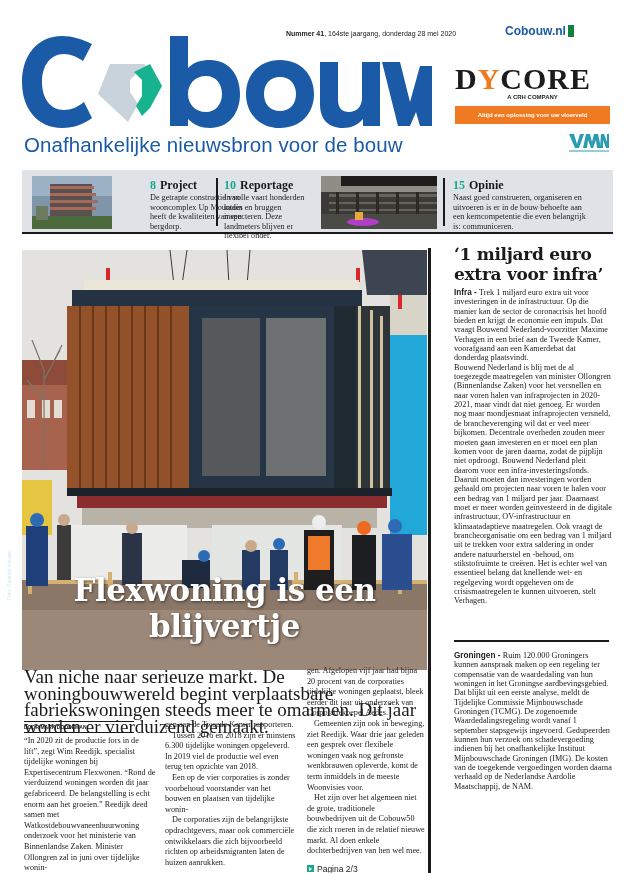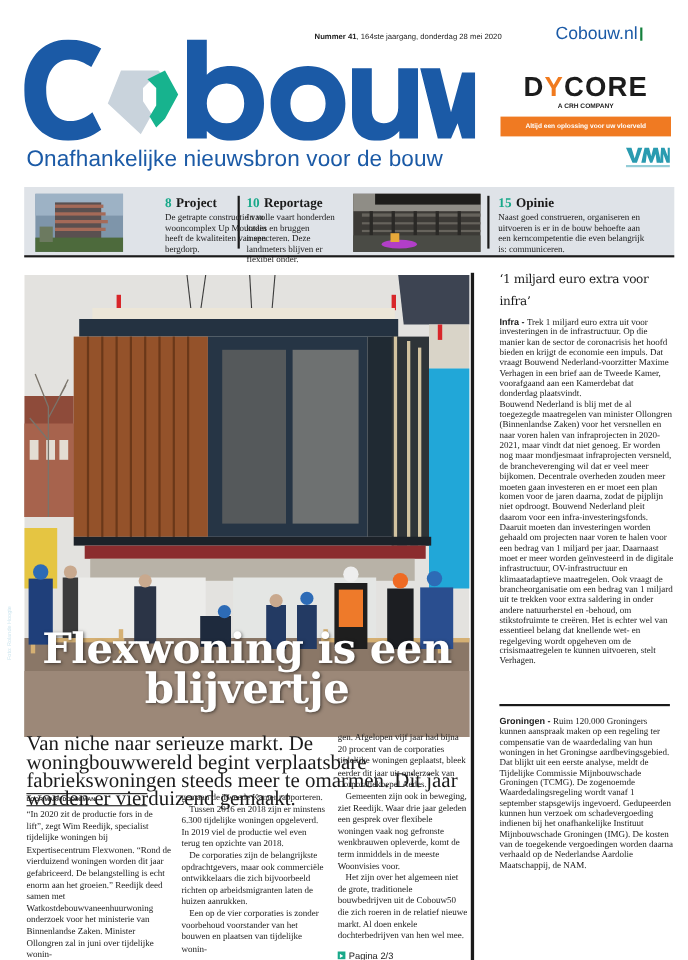--- a/index.html
+++ b/index.html
@@ -2,60 +2,60 @@
 <html><head>
 <meta charset="utf-8">
 <style>
   * { box-sizing: border-box; margin: 0; padding: 0; }
   body { width: 625px; height: 873px; background: #ffffff; position: relative; overflow: hidden; font-family: "Liberation Serif", serif; color: #1a1a1a; }
   .abs { position: absolute; }
 
   
   .issue-line { left: 286px; top: 30px; font-family: "Liberation Sans", sans-serif; font-size: 7px; color: #222; white-space: nowrap; }
   .issue-line b { font-weight: bold; }
-  .site-link { left: 505px; top: 25px; font-family: "Liberation Sans", sans-serif; font-size: 16px; font-weight: normal; color: #1b5aa6; border-right: 2px solid #15803d; padding-right: 2px; line-height: 12px; }
+  .site-link { left: 505px; top: 25px; font-family: "Liberation Sans", sans-serif; font-size: 12px; font-weight: bold; color: #1b5aa6; border-right: 6px solid #15803d; padding-right: 2px; line-height: 12px; }
   .logo { left: 22px; top: 36px; width: 410px; height: 92px; }
   .tagline { left: 24px; top: 133px; font-family: "Liberation Sans", sans-serif; font-size: 20.5px; color: #1b5aa6; white-space: nowrap; letter-spacing: 0.1px; }
   .ad-box { left: 455px; top: 66px; width: 155px; }
-  .ad-brand { text-align: center; font-family: Liberation Sans, sans-serif; font-weight: 900; font-size: 25px; letter-spacing: 1px; color: #1c1c1c; line-height: 26px; }
+  .ad-brand { text-align: left; font-family: Liberation Serif, serif; font-weight: 900; font-size: 30px; letter-spacing: 1px; color: #1c1c1c; line-height: 26px; }
   .ad-brand .y { color: #f07a1e; }
   .ad-sub { text-align: center; font-family: "Liberation Sans", sans-serif; font-weight: bold; font-size: 6px; color: #222; margin-top: 2px; }
   .ad-cta { margin-top: 6px; background: #f07a22; color: #fff; font-family: "Liberation Sans", sans-serif; font-weight: bold; font-size: 6px; text-align: center; padding: 6px 0; }
   .vmn { left: 569px; top: 134px; width: 40px; height: 20px; }
 
   
   .teaser-bar { left: 22px; top: 170px; width: 591px; height: 62px; background: #dfe3e8; }
   .teaser-bar .bottom-rule { position: absolute; left: 0; right: 0; bottom: -2px; height: 2px; background: #1a1a1a; }
   .teaser { position: absolute; top: 5px; }
   .teaser-img { position: absolute; top: 6px; width: 80px; height: 53px; }
   .teaser-num { color: #19a98a; font-weight: bold; font-size: 12px; }
   .teaser-title { font-weight: bold; font-size: 12px; color: #1a1a1a; }
   .teaser-text { font-size: 8.2px; line-height: 9.6px; color: #222; }
   .v-sep { position: absolute; top: 8px; width: 1.5px; height: 48px; background: #1a1a1a; }
 
   
   .hero { left: 22px; top: 250px; width: 405px; height: 420px; overflow: hidden; }
-  .hero-title { left: 22px; top: 572px; width: 405px; text-align: center; font-family: "DejaVu Serif", serif; font-weight: bold; color: #ffffff; font-size: 38px; line-height: 36px; text-shadow: 1px 1px 3px rgba(0,0,0,0.55); letter-spacing: -0.5px; }
+  .hero-title { left: 22px; top: 572px; width: 405px; text-align: center; font-family: "DejaVu Serif", serif; font-weight: bold; color: #ffffff; font-size: 31px; line-height: 36px; text-shadow: 1px 1px 3px rgba(0,0,0,0.55); letter-spacing: -0.5px; }
   .credit { left: 6px; top: 600px; transform: rotate(-90deg); transform-origin: left top; font-family: "Liberation Sans", sans-serif; font-size: 5px; color: #cfe6ef; white-space: nowrap; }
 
   
   .lede { left: 24px; top: 669px; width: 396px; font-family: Liberation Serif, serif; font-size: 19px; line-height: 16.5px; color: #1a1a1a; }
   .byline-rule-top { left: 24px; top: 721px; width: 110px; height: 1px; background: #1a1a1a; }
   .byline { left: 24px; top: 724px; font-family: "Liberation Sans", sans-serif; font-weight: bold; font-size: 5px; color: #1a1a1a; }
   .byline-rule-bot { left: 24px; top: 732px; width: 110px; height: 1px; background: #1a1a1a; }
   .col { font-size: 8.2px; line-height: 10.6px; color: #222; }
   .col p { margin: 0; }
   .col p.ind { text-indent: 7px; }
   .pagina { font-family: "Liberation Sans", sans-serif; font-size: 8.5px; color: #1a1a1a; margin-top: 7px; display: flex; align-items: center; gap: 3px; }
   .pagina .arr { width: 7px; height: 7px; background: #19a98a; position: relative; }
   .pagina .arr:after { content: ""; position: absolute; left: 2px; top: 1.5px; border-left: 3.5px solid #fff; border-top: 2px solid transparent; border-bottom: 2px solid transparent; }
 
   
   .sidebar-rule { left: 428px; top: 248px; width: 3px; height: 625px; background: #1a1a1a; }
-  .side-h { font-family: "DejaVu Serif", serif; font-weight: normal; font-size: 11px; line-height: 20px; color: #1a1a1a; letter-spacing: -0.3px; }
+  .side-h { font-family: "DejaVu Serif", serif; font-weight: bold; font-size: 17px; line-height: 20px; color: #1a1a1a; letter-spacing: -0.3px; }
   .side-text { font-size: 8.2px; line-height: 9.35px; color: #222; }
   .side-text .kicker { font-family: "Liberation Sans", sans-serif; font-weight: bold; }
   .side-sep { left: 454px; top: 640px; width: 155px; height: 1.5px; background: #1a1a1a; }
 </style>
 </head>
 <body>
 
 <div class="abs issue-line"><b>Nummer 41</b><span>, 164ste jaargang, donderdag 28 mei 2020</span></div>
 <div class="abs site-link">Cobouw.nl</div>
 
@@ -251,22 +251,22 @@
 <div class="abs byline-rule-top"></div>
 <div class="abs byline">DOOR MARK DOODEMAN</div>
 <div class="abs byline-rule-bot"></div>
 
 <div class="abs col" style="left:24px; top:736px; width:132px;">
   <p>“In 2020 zit de productie fors in de lift”, zegt Wim Reedijk, specialist tijdelijke woningen bij Expertisecentrum Flexwonen. “Rond de vierduizend woningen worden dit jaar gefabriceerd. De belangstelling is echt enorm aan het groeien.” Reedijk deed samen met Watkostdebouwvaneenhuurwoning onderzoek voor het ministerie van Binnenlandse Zaken. Minister Ollongren zal in juni over tijdelijke wonin-</p>
 </div>
 <div class="abs col" style="left:165px; top:720px; width:132px;">
   <p>gen aan de Tweede Kamer rapporteren.</p>
   <p class="ind">Tussen 2016 en 2018 zijn er minstens 6.300 tijdelijke woningen opgeleverd. In 2019 viel de productie wel even terug ten opzichte van 2018.</p>
+  <p class="ind">Een op de vier corporaties is zonder voorbehoud voorstander van het bouwen en plaatsen van tijdelijke wonin-</p>
   <p class="ind">De corporaties zijn de belangrijkste opdrachtgevers, maar ook commerciële ontwikkelaars die zich bijvoorbeeld richten op arbeidsmigranten laten de huizen aanrukken.</p>
-  <p class="ind">Een op de vier corporaties is zonder voorbehoud voorstander van het bouwen en plaatsen van tijdelijke wonin-</p>
 </div>
 <div class="abs col" style="left:307px; top:666px; width:118px;">
   <p>gen. Afgelopen vijf jaar had bijna 20 procent van de corporaties tijdelijke woningen geplaatst, bleek eerder dit jaar uit onderzoek van Corporatiekoepel Aedes.</p>
   <p class="ind">Gemeenten zijn ook in beweging, ziet Reedijk. Waar drie jaar geleden een gesprek over flexibele woningen vaak nog gefronste wenkbrauwen opleverde, komt de term inmiddels in de meeste Woonvisies voor.</p>
   <p class="ind">Het zijn over het algemeen niet de grote, traditionele bouwbedrijven uit de Cobouw50 die zich roeren in de relatief nieuwe markt. Al doen enkele dochterbedrijven van hen wel mee.</p>
   <div class="pagina">
     <span class="arr"></span>
     <span>Pagina 2/3</span>
   </div>
 </div>

